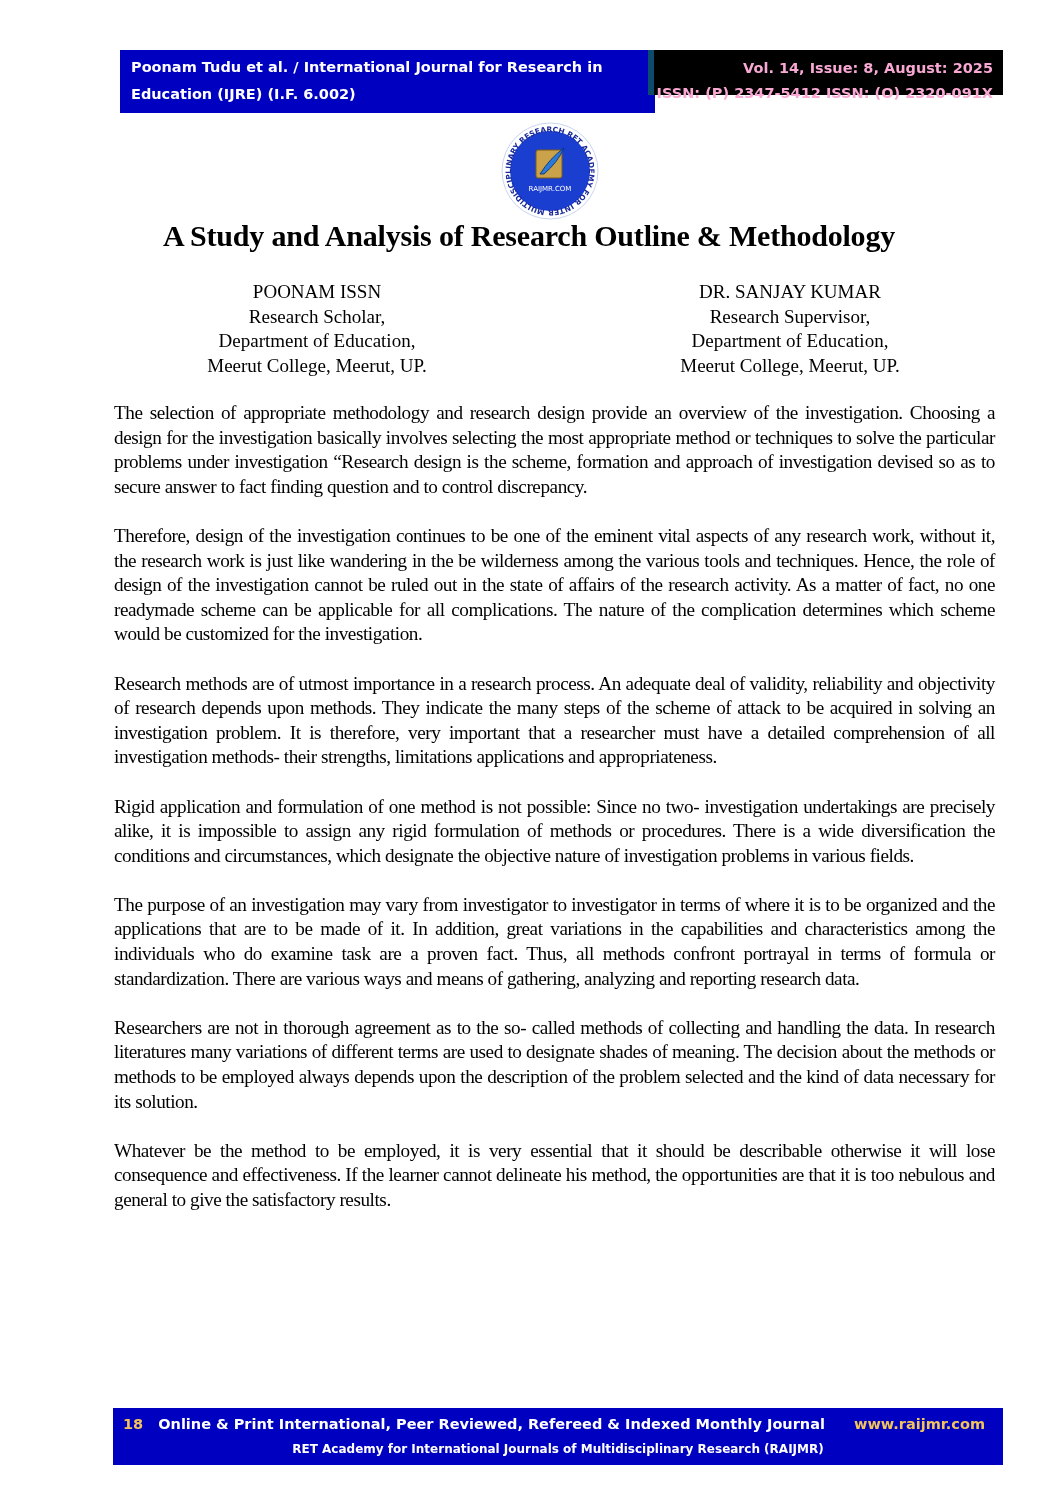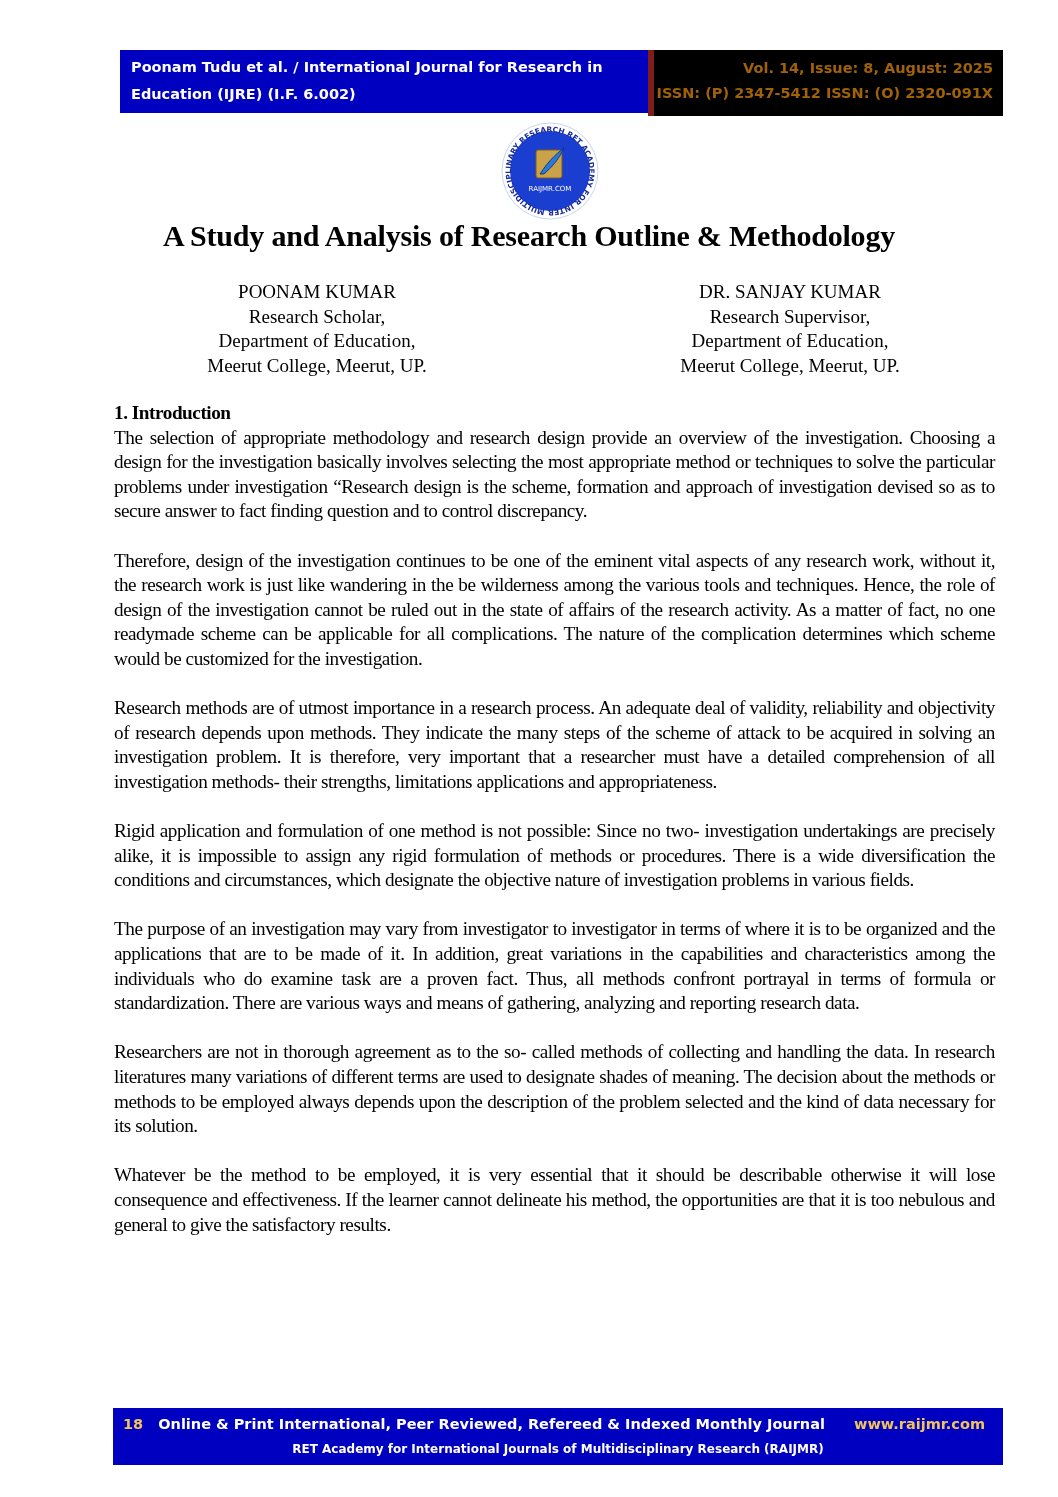--- a/index.html
+++ b/index.html
@@ -4,25 +4,25 @@
 <style>
   html, body { margin: 0; padding: 0; background: #ffffff; }
   body { width: 1058px; height: 1497px; position: relative; overflow: hidden; }
   .hdr-left {
     position: absolute; left: 113px; top: 50px; width: 535px; height: 63px;
     background: #0000c0; color: #fff; box-sizing: border-box;
     padding: 4px 10px 0 11px;
     font-family: "DejaVu Sans", sans-serif; font-weight: bold; font-size: 14.5px; line-height: 27px; margin-left: 7px;
   }
   .hdr-right {
-    position: absolute; left: 648px; top: 50px; width: 355px; height: 66px;
-    background: #000; color: #a16207; box-sizing: border-box;
+    position: absolute; left: 648px; top: 50px; width: 355px; height: 45px;
+    background: #000; color: #f9a8d4; box-sizing: border-box;
     padding: 6px 10px 0 0; text-align: right;
     font-family: "DejaVu Sans", sans-serif; font-weight: bold; font-size: 14.5px; line-height: 25px;
-    border-left: 6px solid #7f1d1d;
+    border-left: 6px solid #0c4a6e;
   }
   .logo { position: absolute; left: 498px; top: 120px; width: 104px; height: 100px; }
   .title {
     position: absolute; left: 0; top: 216px; width: 1058px; text-align: center;
     font-family: Liberation Serif, serif; font-weight: bold; font-size: 30px; line-height: 40px;
     color: #000; letter-spacing: -0.2px;
   }
   .author {
     position: absolute; top: 280px; width: 400px; text-align: center;
     font-family: "Liberation Serif", serif; font-size: 19px; line-height: 24.5px; color: #000;
@@ -70,34 +70,33 @@
     </text>
     <rect x="38" y="30" width="26" height="28" rx="2" fill="#c9a24a" stroke="#7a5a1a" stroke-width="1"></rect>
     <path d="M42,54 Q52,38 66,28 Q60,42 46,54 Z" fill="#2a7ad8" stroke="#0a2a6a" stroke-width="0.8"></path>
     <text x="52" y="71" text-anchor="middle" font-family="DejaVu Sans, sans-serif" font-size="7" fill="#ffffff">RAIJMR.COM</text>
   </svg>
 </div>
 
 <div class="title">A Study and Analysis of Research Outline &amp; Methodology</div>
 
 <div class="author a1">
-  <div>POONAM KUMAR</div>
+  <div>POONAM ISSN</div>
   <div>Research Scholar,</div>
   <div>Department of Education,</div>
   <div>Meerut College, Meerut, UP.</div>
 </div>
 <div class="author a2">
   <div>DR. SANJAY KUMAR</div>
   <div>Research Supervisor,</div>
   <div>Department of Education,</div>
   <div>Meerut College, Meerut, UP.</div>
 </div>
 
 <div class="body-text">
-  <h2>1. Introduction</h2>
   <p>The selection of appropriate methodology and research design provide an overview of the investigation. Choosing a design for the investigation basically involves selecting the most appropriate method or techniques to solve the particular problems under investigation “Research design is the scheme, formation and approach of investigation devised so as to secure answer to fact finding question and to control discrepancy.</p>
   <p>Therefore, design of the investigation continues to be one of the eminent vital aspects of any research work, without it, the research work is just like wandering in the be wilderness among the various tools and techniques. Hence, the role of design of the investigation cannot be ruled out in the state of affairs of the research activity. As a matter of fact, no one readymade scheme can be applicable for all complications. The nature of the complication determines which scheme would be customized for the investigation.</p>
   <p>Research methods are of utmost importance in a research process. An adequate deal of validity, reliability and objectivity of research depends upon methods. They indicate the many steps of the scheme of attack to be acquired in solving an investigation problem. It is therefore, very important that a researcher must have a detailed comprehension of all investigation methods- their strengths, limitations applications and appropriateness.</p>
   <p>Rigid application and formulation of one method is not possible: Since no two- investigation undertakings are precisely alike, it is impossible to assign any rigid formulation of methods or procedures. There is a wide diversification the conditions and circumstances, which designate the objective nature of investigation problems in various fields.</p>
   <p>The purpose of an investigation may vary from investigator to investigator in terms of where it is to be organized and the applications that are to be made of it. In addition, great variations in the capabilities and characteristics among the individuals who do examine task are a proven fact. Thus, all methods confront portrayal in terms of formula or standardization. There are various ways and means of gathering, analyzing and reporting research data.</p>
   <p>Researchers are not in thorough agreement as to the so- called methods of collecting and handling the data. In research literatures many variations of different terms are used to designate shades of meaning. The decision about the methods or methods to be employed always depends upon the description of the problem selected and the kind of data necessary for its solution.</p>
   <p>Whatever be the method to be employed, it is very essential that it should be describable otherwise it will lose consequence and effectiveness. If the learner cannot delineate his method, the opportunities are that it is too nebulous and general to give the satisfactory results.</p>
 </div>
 
 <div class="footer">

